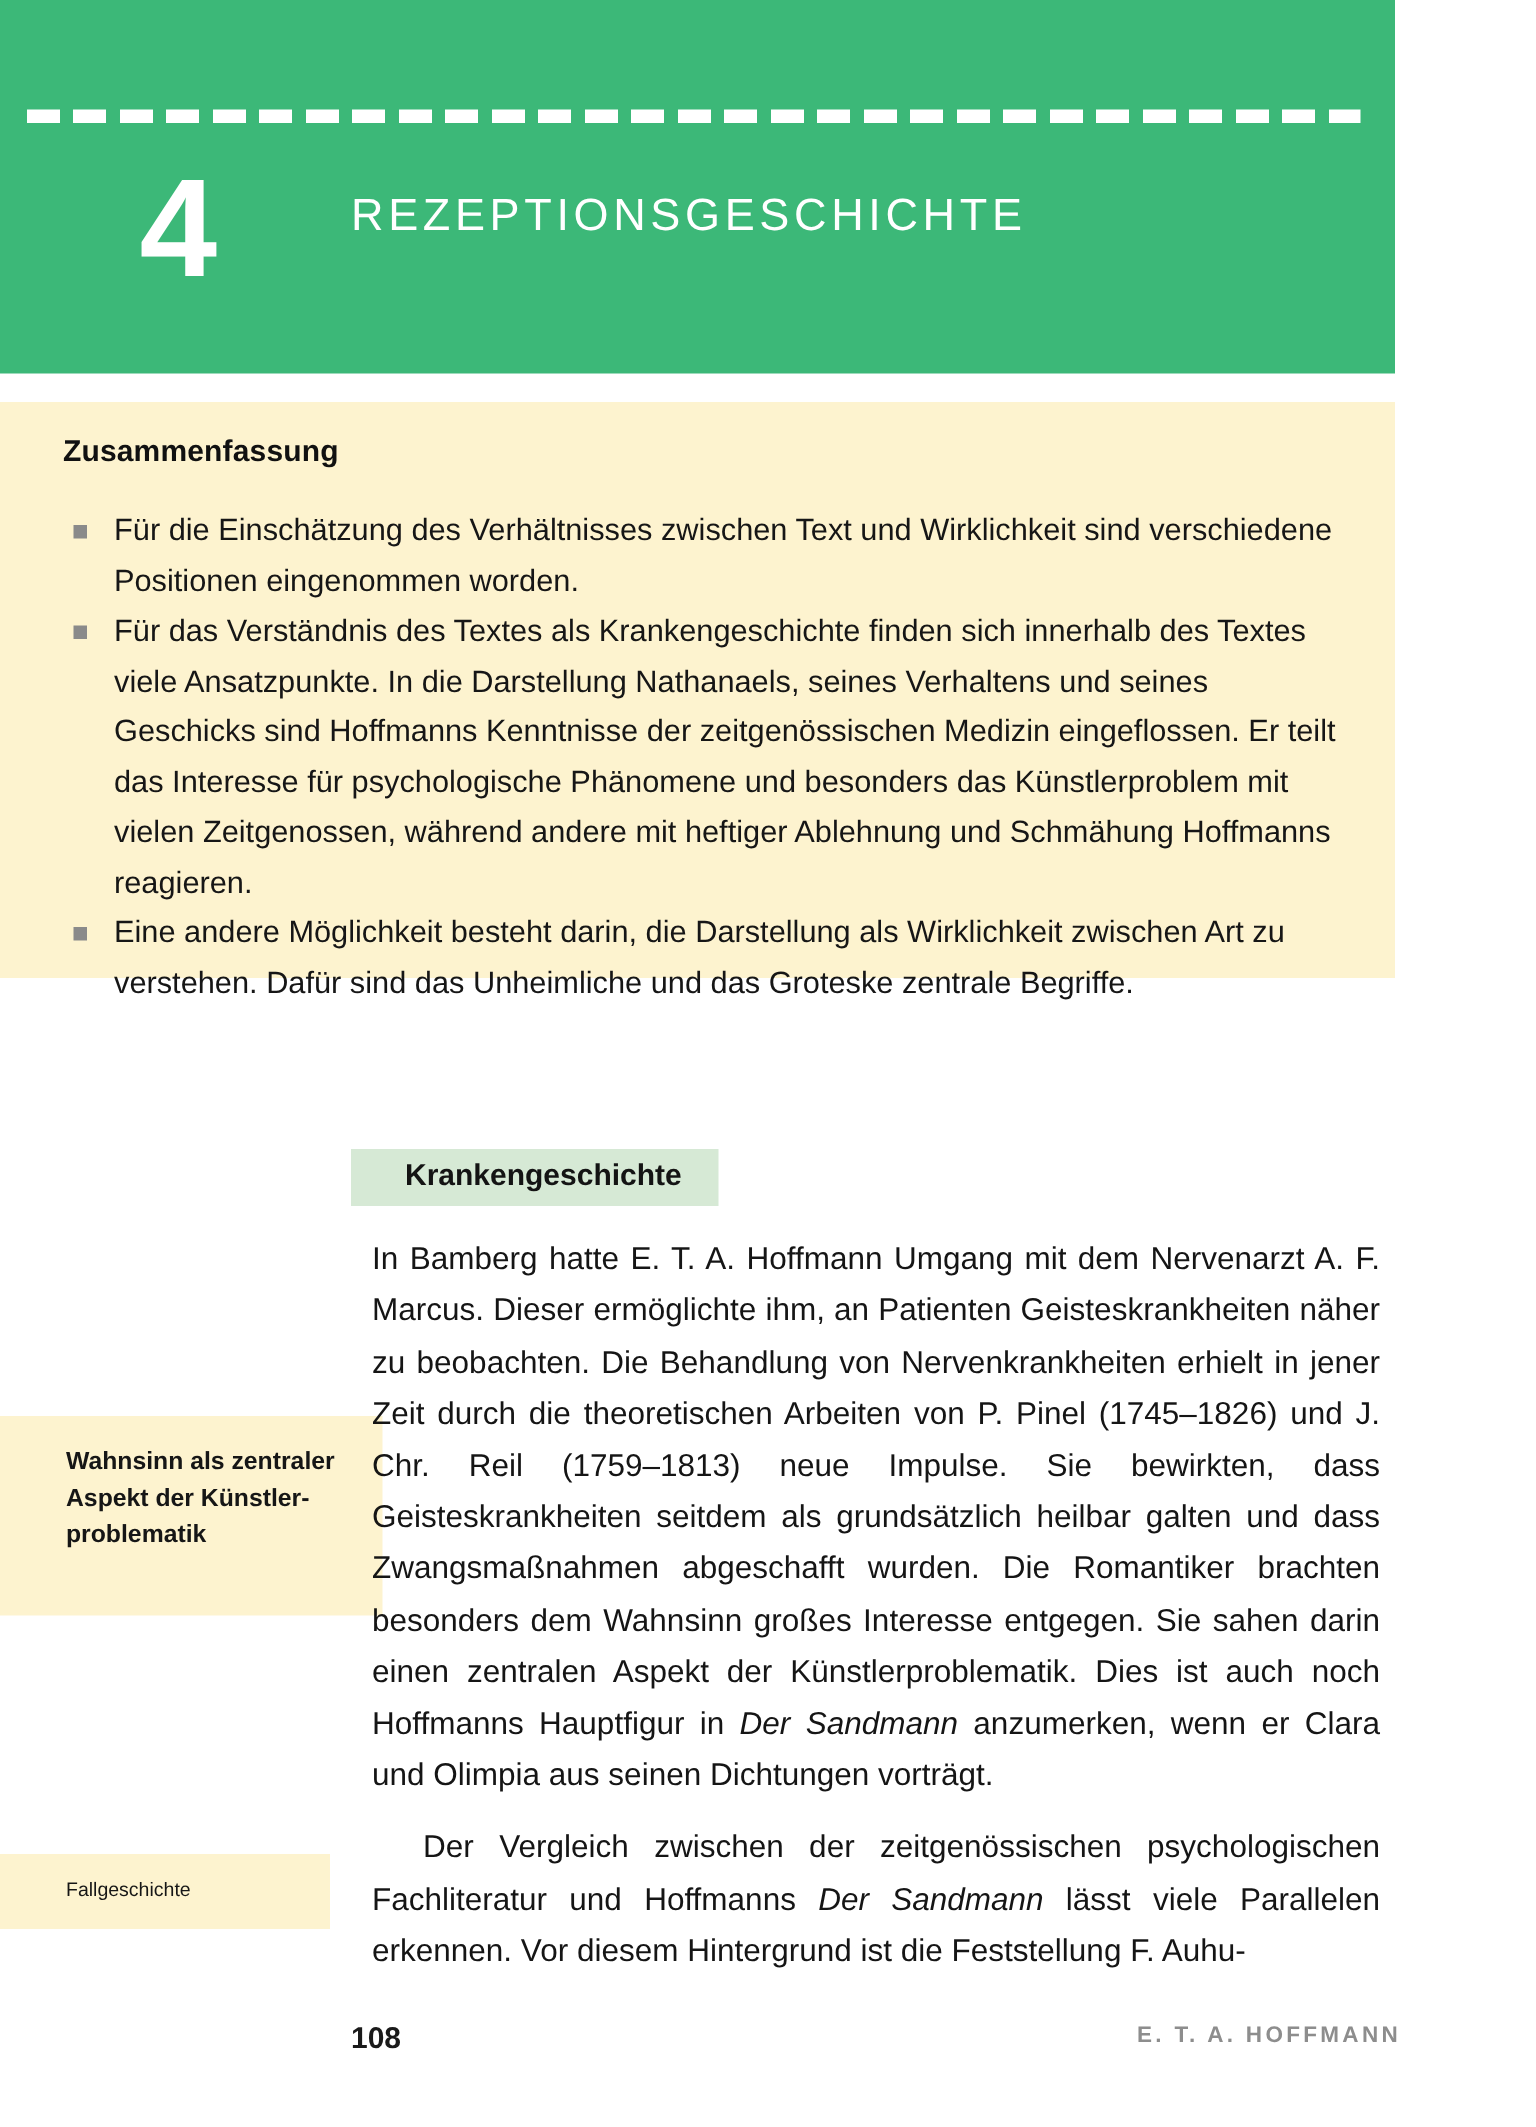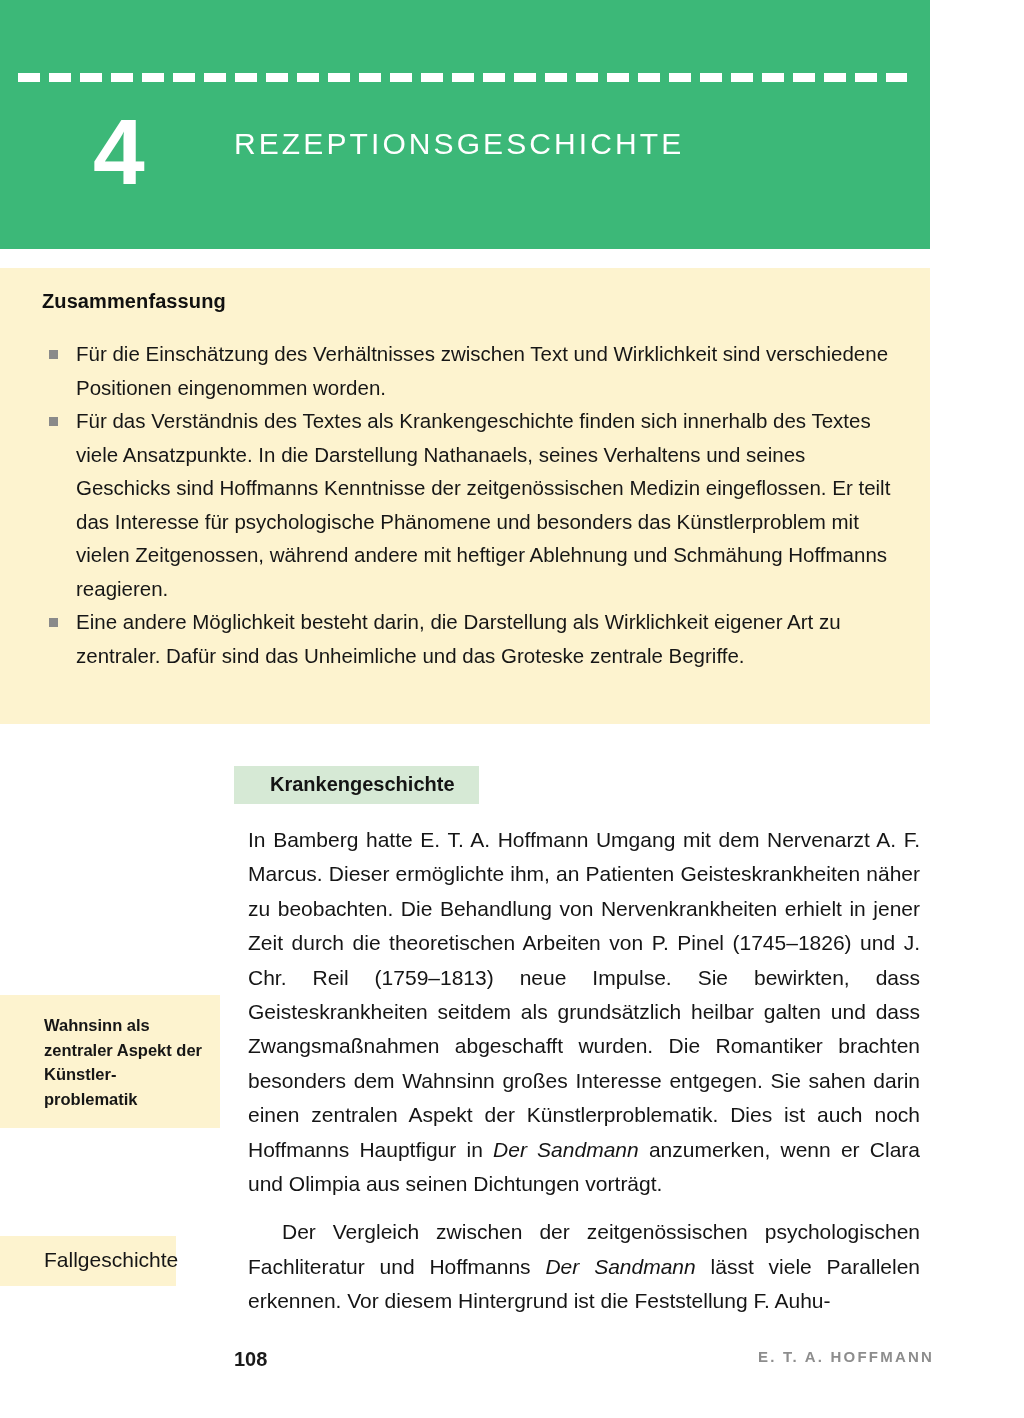--- a/index.html
+++ b/index.html
@@ -59,21 +59,21 @@
     letter-spacing: 3.1px;
     white-space: nowrap;
   }
 
   
   .summary-box {
     position: absolute;
     left: 0;
     top: 268px;
     width: 930px;
-    height: 456px;
+    height: 384px;
     background: #fdf3cf;
     box-sizing: border-box;
     padding: 22px 38px 0 42px;
   }
   .summary-title {
     font-size: 20px;
     font-weight: bold;
     color: #111111;
     margin: 0 0 24px 0;
     letter-spacing: 0.1px;
@@ -134,35 +134,35 @@
 
   
   .margin-note {
     position: absolute;
     background: #fdf3cf;
     box-sizing: border-box;
     color: #161616;
   }
   .margin-note-1 {
     left: 0;
-    top: 995px;
-    width: 220px;
+    top: 944px;
+    width: 255px;
     height: 133px;
     padding: 18px 16px 0 44px;
     font-size: 16.5px;
     line-height: 24.5px;
     font-weight: bold;
   }
   .margin-note-2 {
     left: 0;
     top: 1236px;
-    width: 176px;
+    width: 220px;
     height: 50px;
     padding: 12px 16px 0 44px;
-    font-size: 21px;
+    font-size: 13px;
     line-height: 24.5px;
     font-weight: normal;
   }
 
   
   .page-footer {
     position: absolute;
     left: 234px;
     top: 1348px;
     width: 700px;
@@ -197,21 +197,21 @@
     <li class="summary-item">
       <span class="bullet-square"></span>
       <span>Für die Einschätzung des Verhältnisses zwischen Text und Wirklichkeit sind verschiedene Positionen eingenommen worden.</span>
     </li>
     <li class="summary-item">
       <span class="bullet-square"></span>
       <span>Für das Verständnis des Textes als Krankengeschichte finden sich innerhalb des Textes viele Ansatzpunkte. In die Darstellung Nathanaels, seines Verhaltens und seines Geschicks sind Hoffmanns Kenntnisse der zeitgenössischen Medizin eingeflossen. Er teilt das Interesse für psychologische Phänomene und besonders das Künstlerproblem mit vielen Zeitgenossen, während andere mit heftiger Ablehnung und Schmähung Hoffmanns reagieren.</span>
     </li>
     <li class="summary-item">
       <span class="bullet-square"></span>
-      <span>Eine andere Möglichkeit besteht darin, die Darstellung als Wirklichkeit eigener Art zu zentraler. Dafür sind das Unheimliche und das Groteske zentrale Begriffe.</span>
+      <span>Eine andere Möglichkeit besteht darin, die Darstellung als Wirklichkeit zwischen Art zu verstehen. Dafür sind das Unheimliche und das Groteske zentrale Begriffe.</span>
     </li>
   </ul>
 </section>
 
 <aside class="margin-note margin-note-1">
   <span>Wahnsinn als zentraler Aspekt der Künstler-problematik</span>
 </aside>
 <aside class="margin-note margin-note-2">
   <span>Fallgeschichte</span>
 </aside>

